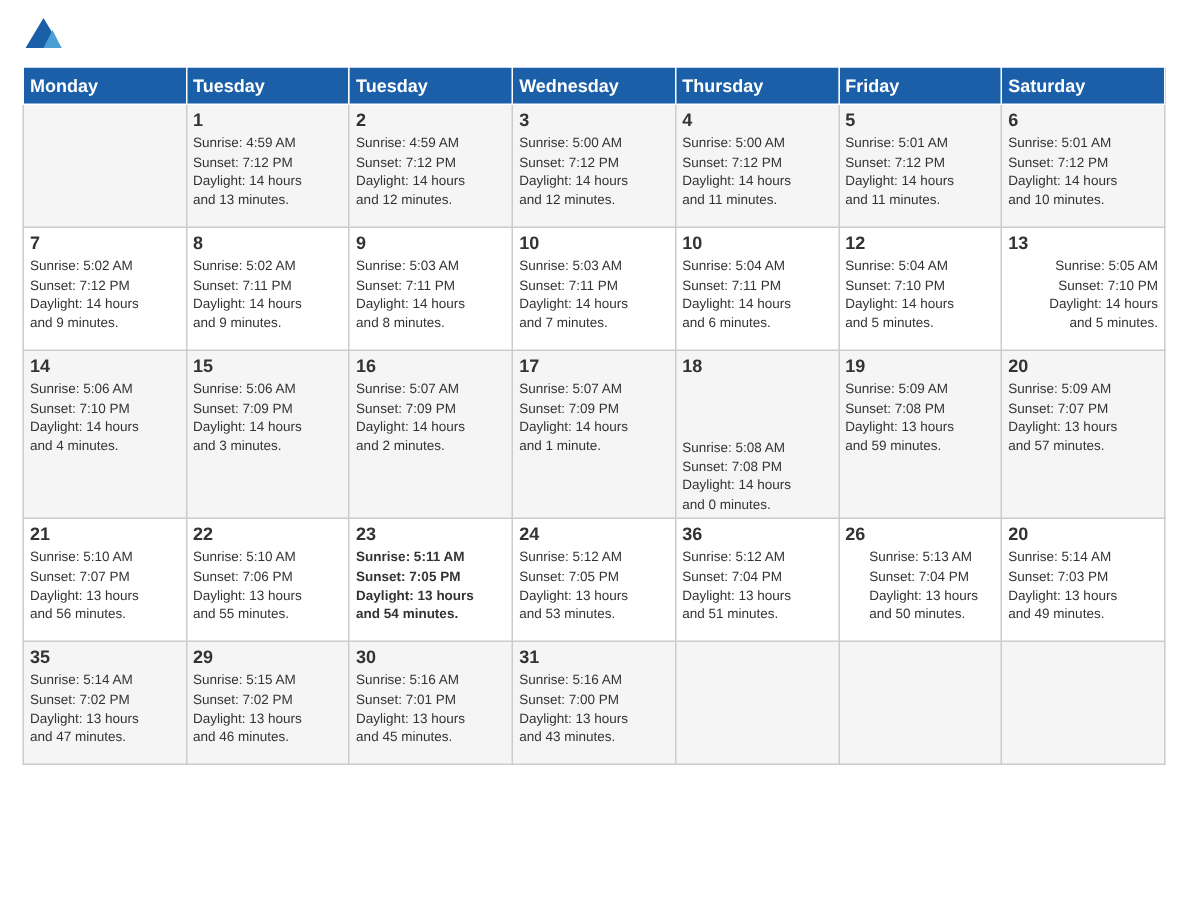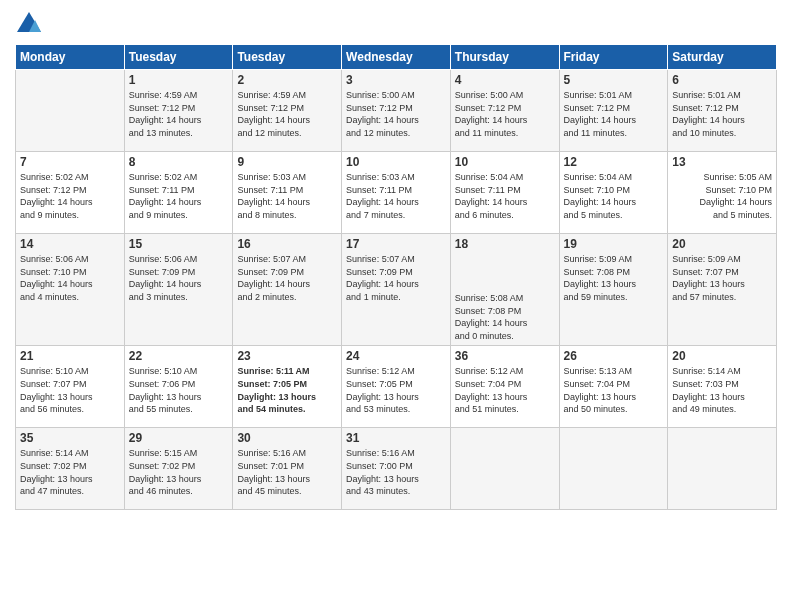--- a/index.html
+++ b/index.html
@@ -300,21 +300,21 @@
           </td>
           <td>
             <span class="day-number">36</span>
             <div class="day-info" style="white-space: pre-line;">Sunrise: 5:12 AM
 Sunset: 7:04 PM
 Daylight: 13 hours
 and 51 minutes.</div>
           </td>
           <td>
             <span class="day-number">26</span>
-            <div class="day-info" style="white-space: pre-line;">Sunrise: 5:13 AM
+            <div class="day-info" style="white-space: pre-line; margin-left: 16px;">Sunrise: 5:13 AM
 Sunset: 7:04 PM
 Daylight: 13 hours
 and 50 minutes.</div>
           </td>
           <td>
             <span class="day-number">20</span>
             <div class="day-info" style="white-space: pre-line;">Sunrise: 5:14 AM
 Sunset: 7:03 PM
 Daylight: 13 hours
 and 49 minutes.</div>

